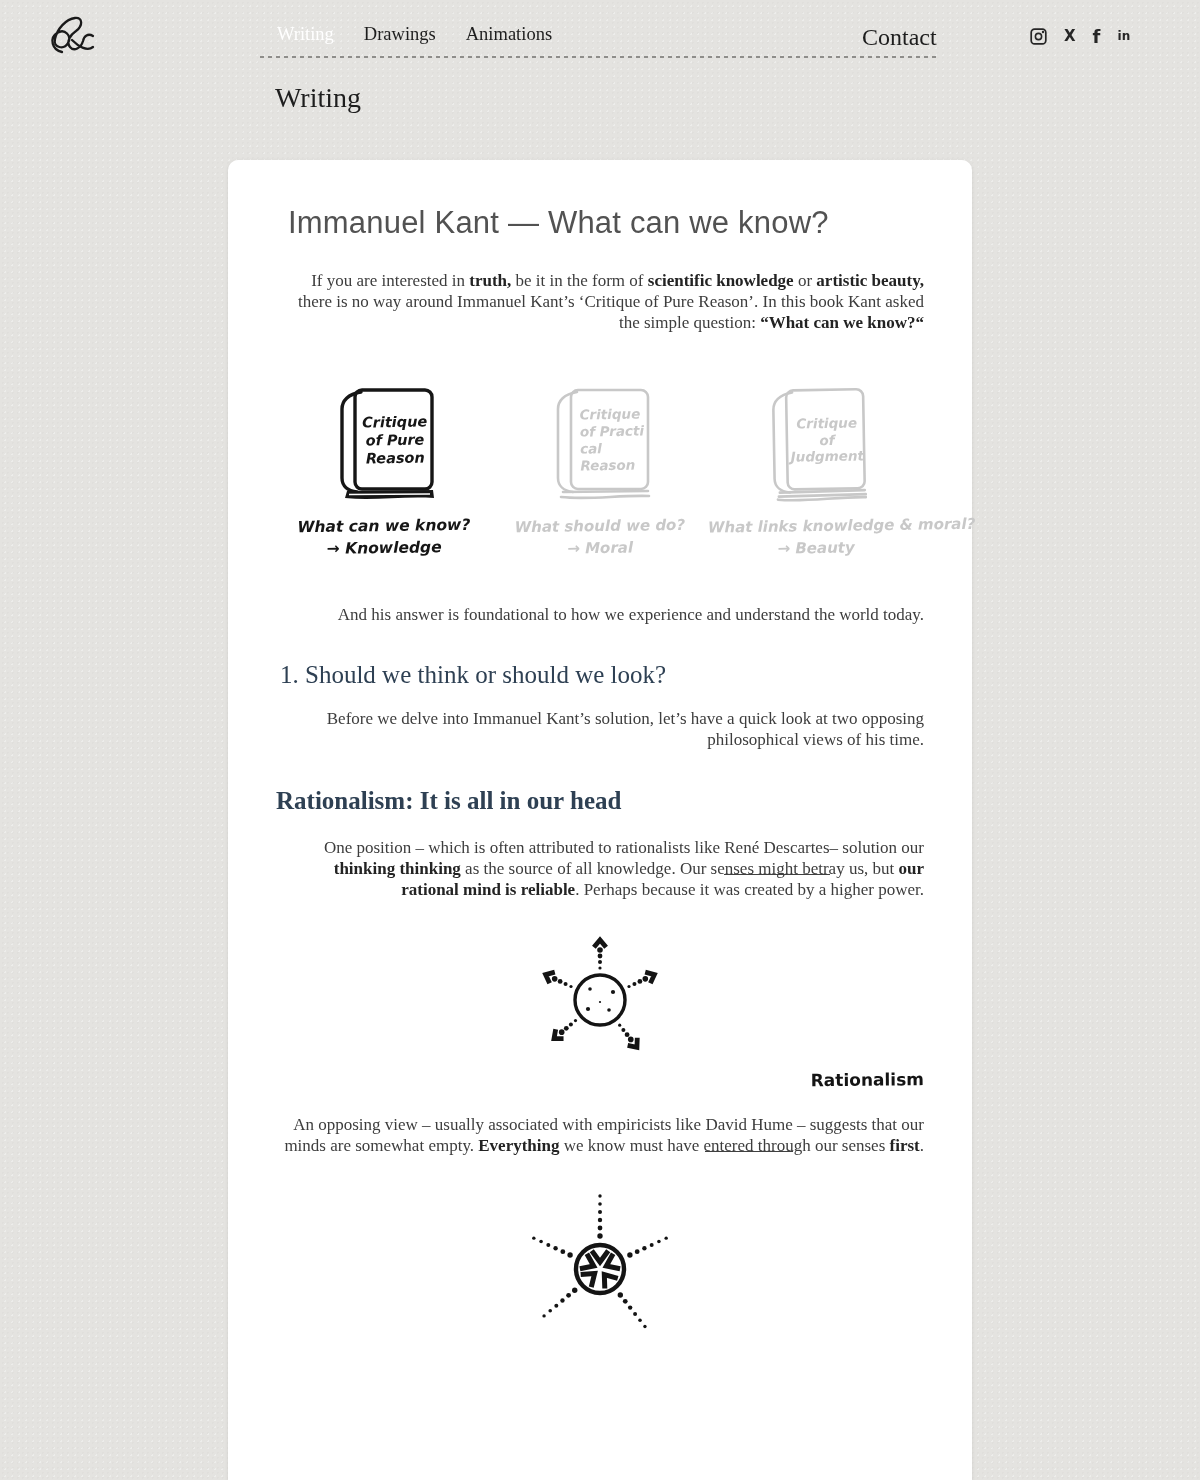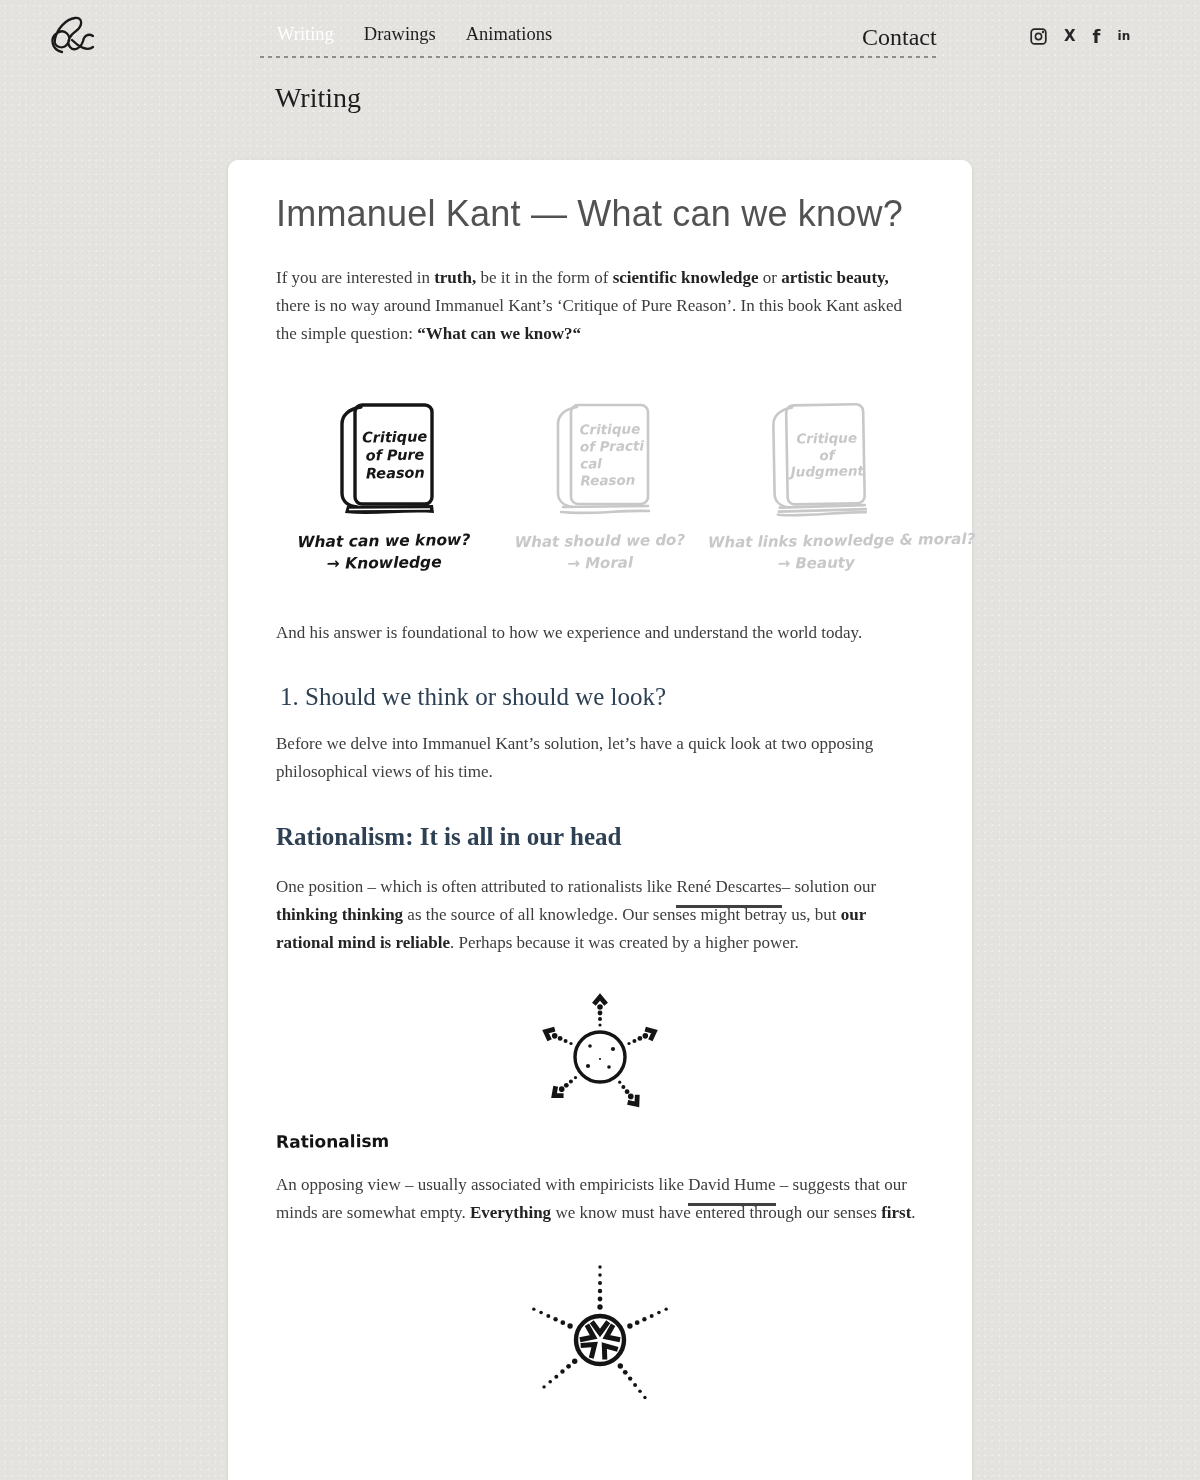--- a/index.html
+++ b/index.html
@@ -34,27 +34,27 @@
 
   .page-title { position:absolute; left:275px; top:82px; font-size:28px; color:#1e1e1e; }
 
   
   .card {
     position:absolute; left:228px; top:160px; width:744px; height:1370px;
     background:#ffffff; border-radius:10px; padding:0 48px;
     box-shadow:0 1px 4px rgba(0,0,0,0.07);
   }
   h1.article-title {
-    margin:0; padding-top:33px;
+    margin:12px; padding-top:33px;
     font-family:"Liberation Sans", sans-serif; font-weight:300;
-    font-size:36px; color:#525252; letter-spacing:0.2px;
-  }
-  p { margin:0; font-size:17px; line-height:28px; color:#3d3d3d; }
+    font-size:31px; color:#525252; letter-spacing:0.2px;
+  }
+  p { margin:0; font-size:17px; line-height:21px; color:#3d3d3d;text-align:right; }
   p strong { color:#232323; }
-  .text-link { border-bottom:3px solid #404040; padding-bottom:9px; cursor:pointer; }
+  .text-link { border-bottom:1px solid #404040; padding-bottom:17px; cursor:pointer; }
   .intro { margin-top:29px; }
   .p-after-books { margin-top:47px; }
   h2 { margin:36px 4px 0; font-size:25px; color:#2e4053; font-weight:400; }
   h3 { margin:37px 0 0; font-size:25px; color:#2e4053; font-weight:700; }
   h3.emp { margin-top:52px; }
   .p-s1 { margin-top:19px; }
   .p-rat { margin-top:22px; }
   .p-emp { margin-top:22px; }
 
   
@@ -73,21 +73,21 @@
   .book-text.left { align-items:flex-start; text-align:left; padding-left:4px; }
   .caption {
     margin-top:13px; font-family:"DejaVu Sans", sans-serif; font-weight:700;
     font-size:15px; transform:rotate(-0.8deg); white-space:nowrap;
   }
   .caption .result { margin-top:4px; }
   .cap-dark { color:#161616; font-size:15.5px; }
   .cap-light { color:#c8c8c8; }
 
   
-  .fig-rationalism { margin-top:30px; text-align:left; }
+  .fig-rationalism { margin-top:30px; text-align:right; }
   .fig-rationalism svg { display:block; margin:0 auto; }
   .fig-label { margin-top:2px; font-family:"DejaVu Sans", sans-serif; font-weight:700; font-size:17px; color:#141414; transform:rotate(-0.5deg); }
   .fig-empiricism { margin-top:18px; text-align:center; }
   .fig-empiricism svg { display:block; margin:0 auto; }
 </style>
 </head>
 <body>
 
 <header>
   <svg class="logo" viewBox="0 0 64 56">

